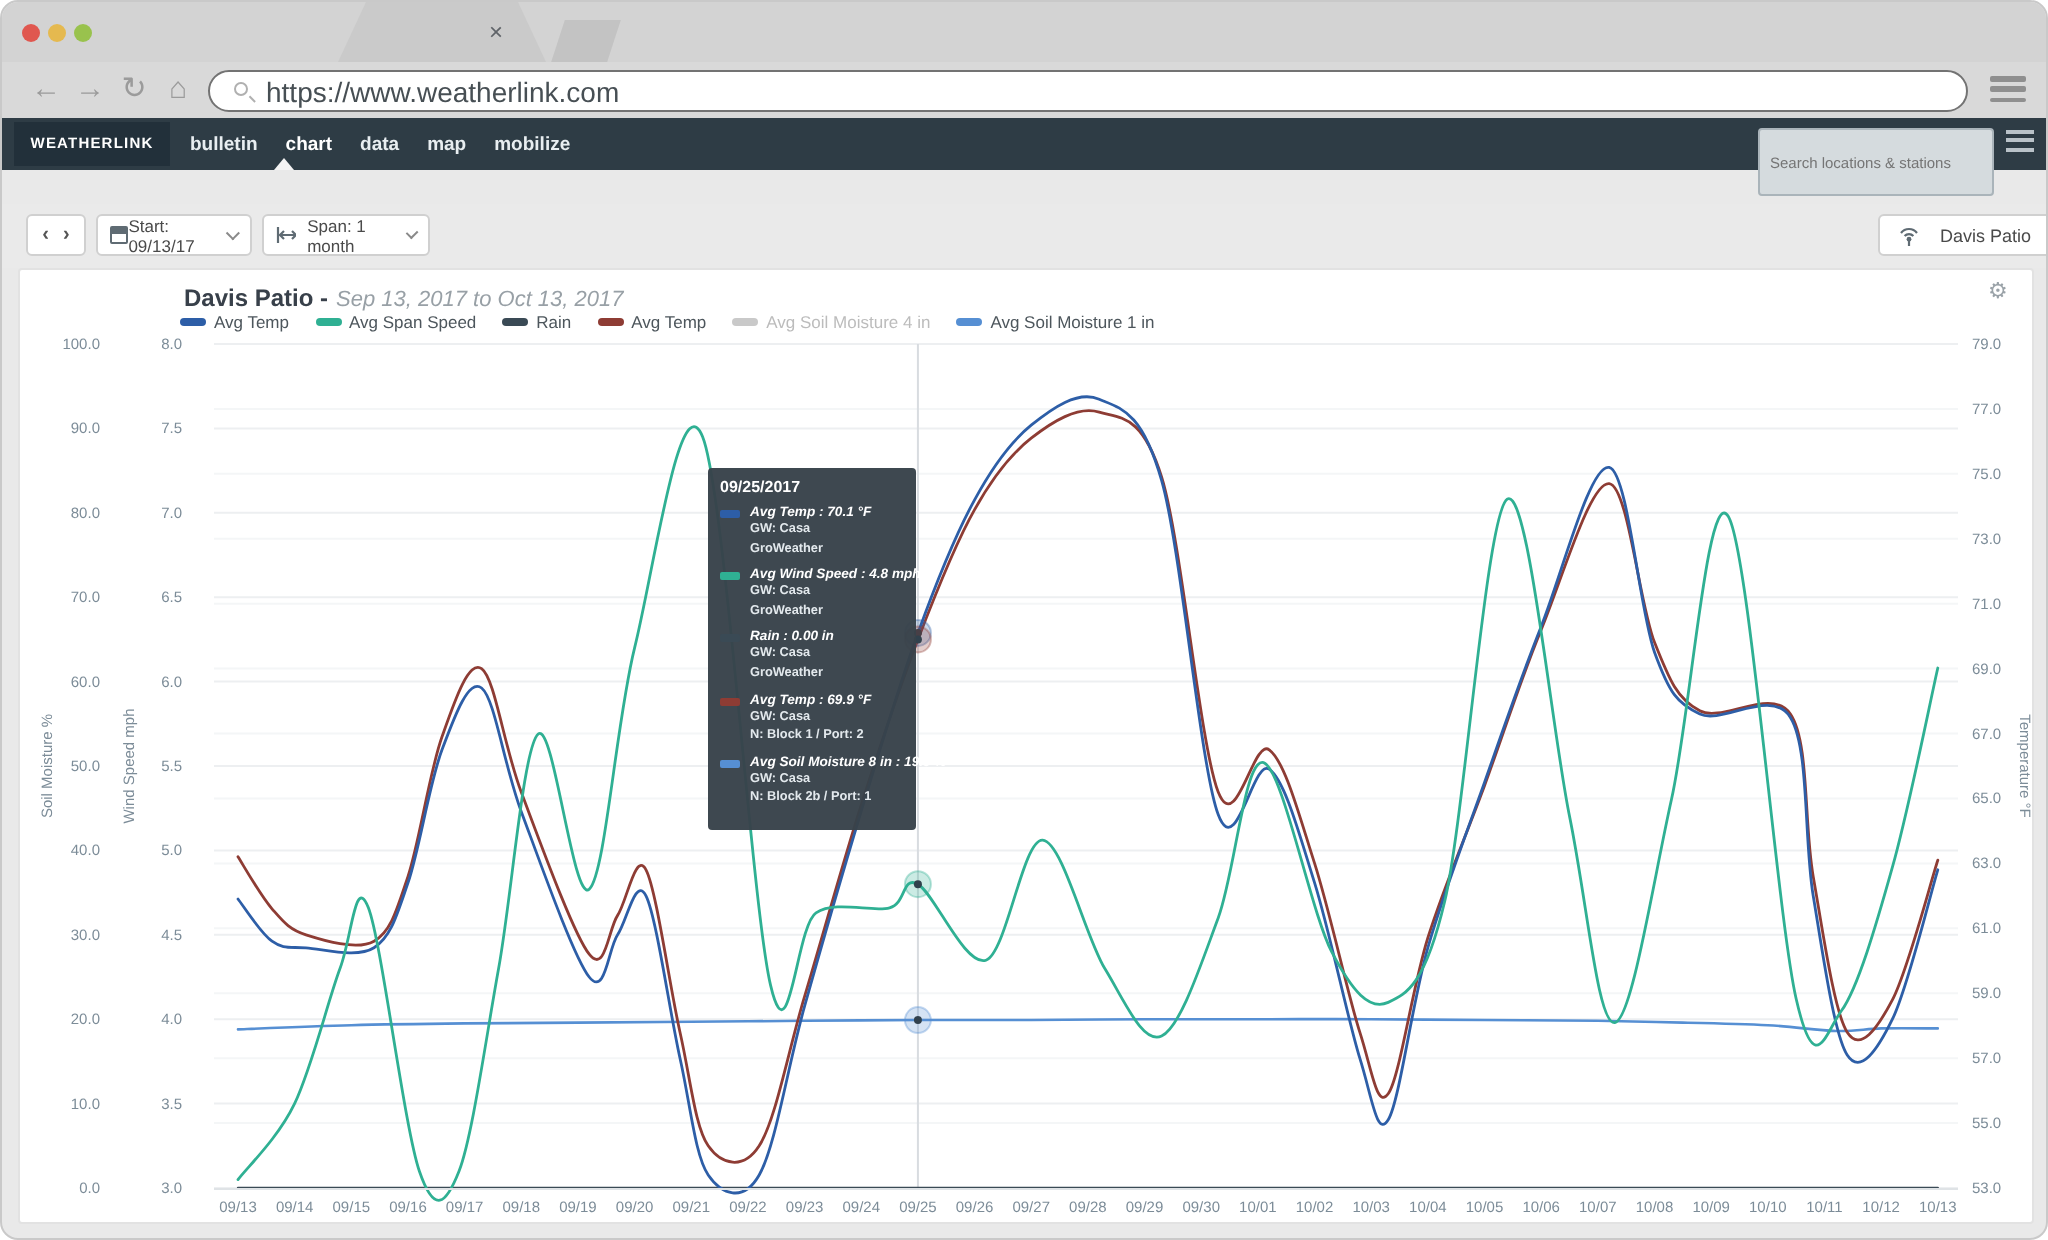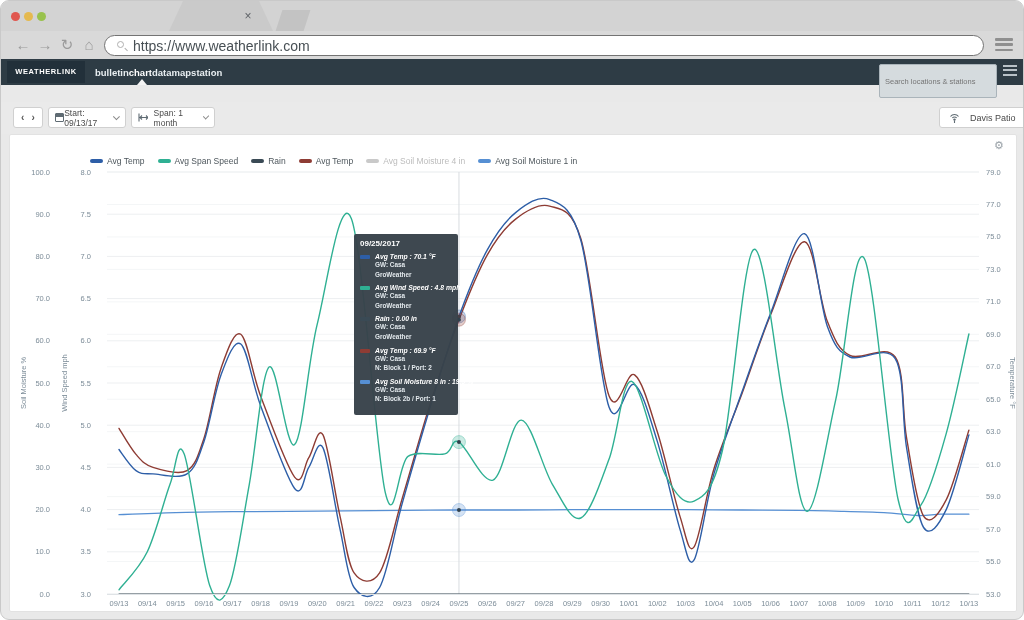--- a/index.html
+++ b/index.html
@@ -24,21 +24,21 @@
   .mag::after { content:""; position:absolute; left:6px; top:7px; width:4px; height:1.4px;
                 background:#b0b0b0; transform:rotate(45deg); }
   .urltext { left:28px; top:2px; font-size:14px; color:#474f54; line-height:17px; }
   .menu-btn { left:994px; top:7px; width:18px; height:14px; }
   .menu-btn span { display:block; height:2.5px; background:#8f8f8f; margin-bottom:2.8px; border-radius:1px; }
 
   
   .navbar { left:0; top:58px; width:1024px; height:26px; background:#2e3c45; }
   .brand { left:6px; top:2px; width:78px; height:22px; background:#22303a; color:#fff;
            font-size:7.5px; font-weight:bold; letter-spacing:.6px; text-align:center; line-height:22px; }
-  .nav-items { left:94px; top:0; height:26px; display:flex; align-items:center;justify-content:flex-end; }
+  .nav-items { left:94px; top:0; height:26px; display:flex; gap:14px; align-items:center;justify-content:flex-end; }
   .nav-item { color:#e8eef1; font-size:9.5px; font-weight:bold; }
   .caret { left:136px; top:78px; width:0; height:0; border-left:5px solid transparent;
            border-right:5px solid transparent; border-bottom:6px solid #f4f4f4; }
   .nav-search { left:878px; top:5px; width:118px; height:16px; background:#d5dbde; border:1px solid #aab4ba;
                 border-radius:2px; font-size:7.5px; color:#6f7e87; padding:16px 5px; font-family:"Liberation Sans",sans-serif; }
   .list-btn { left:1002px; top:6px; width:14px; height:13px; }
   .list-btn i { display:block; height:2px; background:#b9c2c8; margin-bottom:2.4px; }
 
   
   .station-bar { left:0; top:84px; width:1024px; height:17px; background:#f4f4f4; text-align:center;
@@ -103,21 +103,21 @@
       </div>
   </div>
 
   <div class="abs navbar">
     <div class="abs brand">WEATHERLINK</div>
     <div class="abs nav-items" id="nav-items">
         <span class="nav-item">bulletin</span>
         <span class="nav-item" style="color: rgb(255, 255, 255);">chart</span>
         <span class="nav-item">data</span>
         <span class="nav-item">map</span>
-        <span class="nav-item">station</span>
+        <span class="nav-item">mobilize</span>
       </div>
     <input class="abs nav-search" placeholder="Search locations &amp; stations" style="">
     <div class="abs list-btn">
         <i></i>
         <i></i>
         <i></i>
       </div>
   </div>
   <div class="abs caret"></div>
 
@@ -144,20 +144,23 @@
         <path d="M2.5 4.5 A5 5 0 0 1 10.5 4.5 M4.3 6 A3 3 0 0 1 8.7 6" stroke="#5f6b73" stroke-width="1.1" fill="none"></path>
         <circle cx="6.5" cy="7.6" r="1.2" fill="#5f6b73"></circle>
           <path d="M6.5 8.5 V11" stroke="#5f6b73" stroke-width="1.1"></path>
       </svg>
       <span style="font-size:9px">Davis Patio</span>
       <span class="chev" style="margin-left:auto"></span>
     </div>
   </div>
 
   <div class="abs card">
+    <div class="abs chart-title-row">
+      <span class="chart-title">Davis Patio -</span><span class="chart-subtitle">Sep 13, 2017 to Oct 13, 2017</span>
+    </div>
     <div class="abs gear">⚙</div>
     <div class="abs legend" id="legend">
         <span class="legend-item">
           <span class="swatch" style="background: rgb(45, 94, 167);"></span>
           <span>Avg Temp</span>
         </span>
         <span class="legend-item">
           <span class="swatch" style="background: rgb(47, 176, 147);"></span>
           <span>Avg Span Speed</span>
         </span>

